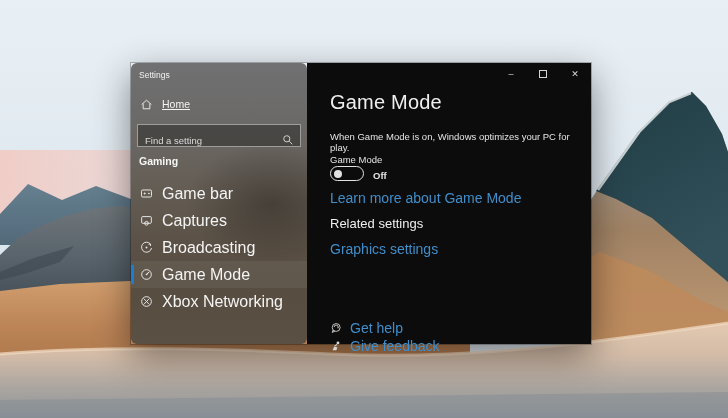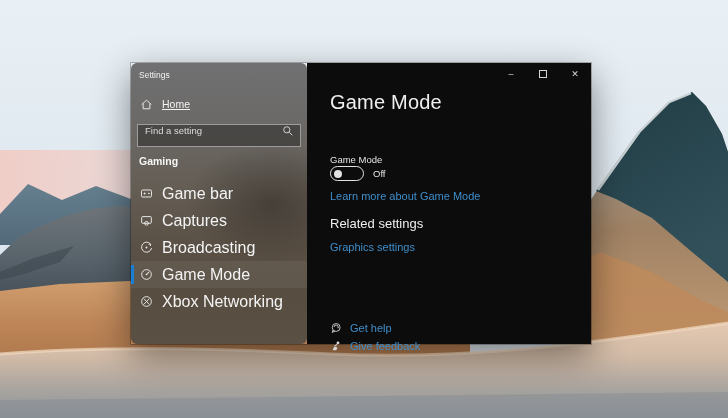--- a/index.html
+++ b/index.html
@@ -19,21 +19,21 @@
     background:
       radial-gradient(ellipse 120px 85px at 80% 50%, rgba(28,24,20,0.40), rgba(28,24,20,0) 72%),
       linear-gradient(180deg,#707072 0%,#6c6a68 20%,#645d54 45%,#5a5045 66%,#574d40 84%,#5a5044 100%); border-radius: 6px; }
   .app-title { position:absolute; left:8px; top:7px; font-size:8.5px; color:#f2f2f2; }
   .home-row { position:absolute; left:0; top:30px; width:100%; height:22px;
     display:flex; align-items:center; }
   .home-row svg { margin-left:9px; flex:none; }
   .home-label { margin-left:9px; font-size:10.5px; color:#f4f4f4;text-decoration:underline; }
   .search-box { position:absolute; left:6px; top:61px; width:164px; height:23px;
     border:1px solid #9d9d9d; background:rgba(12,12,12,0.35);
-    display:flex; align-items:flex-start; }
+    display:flex; align-items:flex-end; }
   .search-box input { flex:1; min-width:0; background:transparent; border:none; outline:none;
     color:#e8e8e8; font-size:9.5px; padding-left:7px;
     font-family:"Liberation Sans","DejaVu Sans",sans-serif; }
   .search-box input::placeholder { color:#dcdcdc; opacity:1; }
   .search-box svg { margin-right:6px; flex:none; }
   .section-label { position:absolute; left:8px; top:92px; font-size:10.5px;
     font-weight:bold; color:#f6f6f6; }
   .nav { position:absolute; left:0; top:117px; width:100%; }
   .nav-item { height:27px; display:flex; align-items:center; position:relative; }
   .nav-item svg { margin-left:9px; flex:none; }
@@ -47,27 +47,27 @@
   .main { flex:1; position:relative; background:#0c0c0c; }
   .win-controls { position:absolute; top:0; right:0; display:flex; }
   .ctrl { width:32px; height:22px; display:flex; align-items:center; justify-content:center;
     color:#d6d6d6; font-size:9px; }
   .max-box { width:8px; height:8px; border:1px solid #d6d6d6; display:block; }
 
   .page-title { position:absolute; left:23px; top:28px; font-size:20px;
     font-weight:400; color:#efefef; letter-spacing:0.2px; }
   .desc { position:absolute; left:23px; top:68px; font-size:9.5px; color:#e4e4e4; }
   .toggle-label { position:absolute; left:23px; top:91px; font-size:9.5px; color:#e4e4e4; }
-  .toggle-row { position:absolute; left:23px; top:103px; display:flex; align-items:center; }
+  .toggle-row { position:absolute; left:23px; top:103px; display:flex; align-items:flex-end;font-weight:bold; }
   .toggle { width:34px; height:15px; border:1px solid #e2e2e2; border-radius:8px;
     position:relative; background:transparent; }
   .knob { position:absolute; left:3px; top:2.5px; width:8px; height:8px;
     border-radius:50%; background:#e2e2e2; }
   .toggle-state { margin-left:9px; font-size:9.5px; color:#e4e4e4; }
-  a.link { color:var(--link,#3f8ecb); font-size:11px; text-decoration:none; cursor:pointer; }
+  a.link { color:var(--link,#3f8ecb); font-size:14px; text-decoration:none; cursor:pointer; }
   .learn-link { position:absolute; left:23px; top:127px; }
   .related-heading { position:absolute; left:23px; top:153px; font-size:13px;
     font-weight:400; color:#efefef; }
   .graphics-link { position:absolute; left:23px; top:178px; }
   .icon-link-row { position:absolute; left:23px; height:14px; display:flex; align-items:center;margin-top:46px; }
   .icon-link-row svg { margin-right:8px; flex:none; }
   .help-row { top:212px; }
   .feedback-row { top:230px; }
 </style>
 </head>
@@ -223,20 +223,21 @@
       </div>
       <div class="ctrl">
         <span class="max-box"></span>
       </div>
       <div class="ctrl">
         <span>✕</span>
       </div>
     </div>
 
     <h1 class="page-title">Game Mode</h1>
+    <div class="desc">When Game Mode is on, Windows optimizes your PC for play.</div>
 
     <div class="toggle-label">Game Mode</div>
     <div class="toggle-row">
       <div class="toggle">
         <span class="knob"></span>
       </div>
       <span class="toggle-state">Off</span>
     </div>
 
     <a class="link learn-link">Learn more about Game Mode</a>

